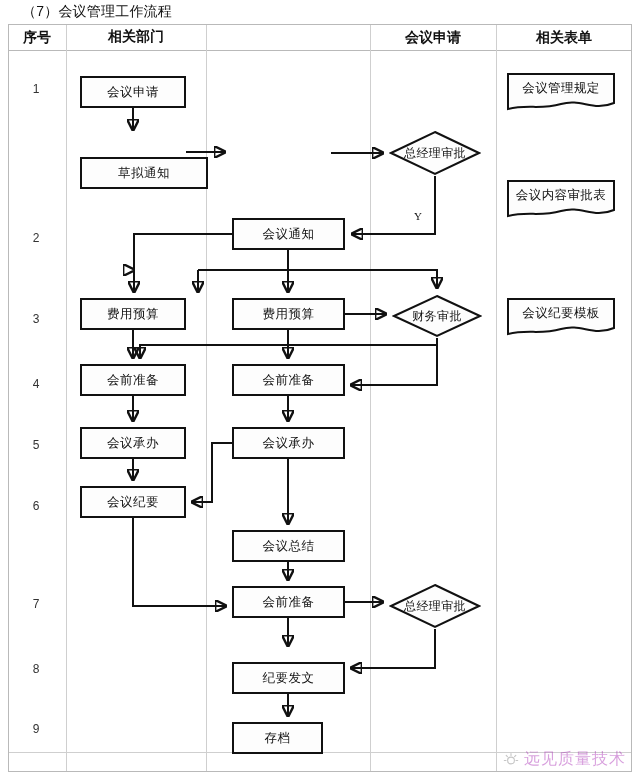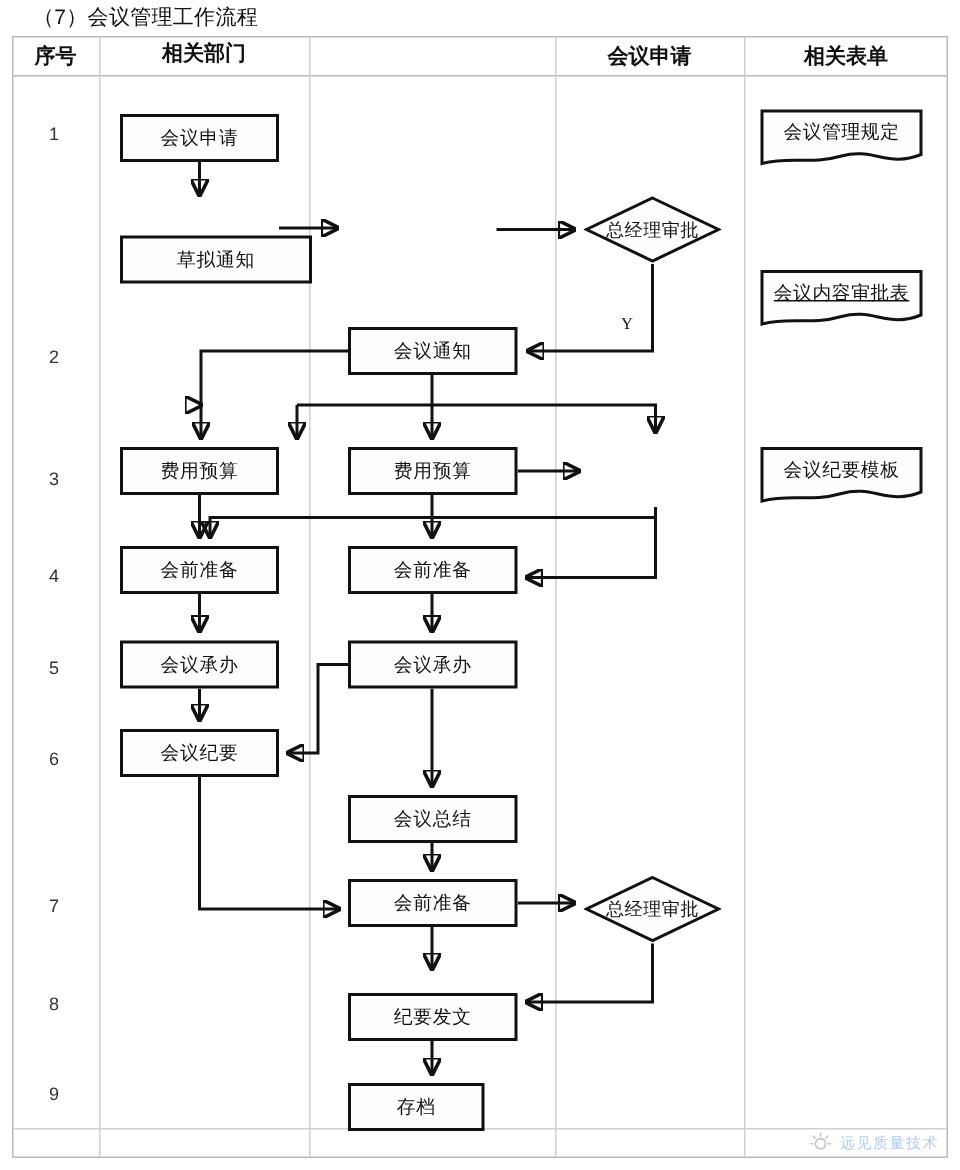--- a/index.html
+++ b/index.html
@@ -143,22 +143,22 @@
   
   #watermark{
     position:absolute;
     right:14px; bottom:10px;
     display:flex;
     align-items:center;
     gap:5px;
     opacity:0.42;
   }
   #watermark .wm-text{
-    font-size:10px;
-    color:#3b82f6;
+    font-size:16px;
+    color:#a21caf;
     letter-spacing:1px;
     white-space:nowrap;
   }
   #watermark .wm-logo{
     width:16px;height:16px;
     display:block;
   }
 </style>
 </head>
 <body>
@@ -243,20 +243,26 @@
   <div class="node" style="left:232px;top:722px;width:91px;height:32px;">存档</div>
 
 
   <div class="diamond" style="left:389px;top:130px;width:92px;height:46px;">
     <svg width="92" height="46" viewBox="0 0 92 46">
       <polygon points="46,2 90,23 46,44 2,23" fill="#fdfdfd" stroke="#111" stroke-width="2"></polygon>
     </svg>
     <span class="dlabel">总经理审批</span>
   </div>
 
+  <div class="diamond" style="left:392px;top:294px;width:90px;height:44px;">
+    <svg width="90" height="44" viewBox="0 0 90 44">
+      <polygon points="45,2 88,22 45,42 2,22" fill="#fdfdfd" stroke="#111" stroke-width="2"></polygon>
+    </svg>
+    <span class="dlabel">财务审批</span>
+  </div>
 
   <div class="diamond" style="left:389px;top:583px;width:92px;height:46px;">
     <svg width="92" height="46" viewBox="0 0 92 46">
       <polygon points="46,2 90,23 46,44 2,23" fill="#fdfdfd" stroke="#111" stroke-width="2"></polygon>
     </svg>
     <span class="dlabel">总经理审批</span>
   </div>
 
   <div class="docshape" style="left:506px;top:72px;width:110px;height:40px;text-decoration:underline;">
     <svg width="110" height="40" viewBox="0 0 110 40">
@@ -264,21 +270,21 @@
     </svg>
     <span class="doclabel" style="height:32px;">
         <div>会议管理规定</div>
       </span>
   </div>
 
   <div class="docshape" style="left:506px;top:179px;width:110px;height:40px;">
     <svg width="110" height="40" viewBox="0 0 110 40">
       <path d="M2,2 L108,2 L108,31 C86,40 76,26 55,32 C34,38 22,32 2,37 Z" fill="#fdfdfd" stroke="#111" stroke-width="2"></path>
     </svg>
-    <span class="doclabel" style="height:32px;text-decoration:underline;">
+    <span class="doclabel" style="height:32px;">
         <div>会议内容审批表</div>
       </span>
   </div>
 
   <div class="docshape" style="left:506px;top:297px;width:110px;height:40px;">
     <svg width="110" height="40" viewBox="0 0 110 40">
       <path d="M2,2 L108,2 L108,31 C86,40 76,26 55,32 C34,38 22,32 2,37 Z" fill="#fdfdfd" stroke="#111" stroke-width="2"></path>
     </svg>
     <span class="doclabel" style="height:32px;">
         <div>会议纪要模板</div>

